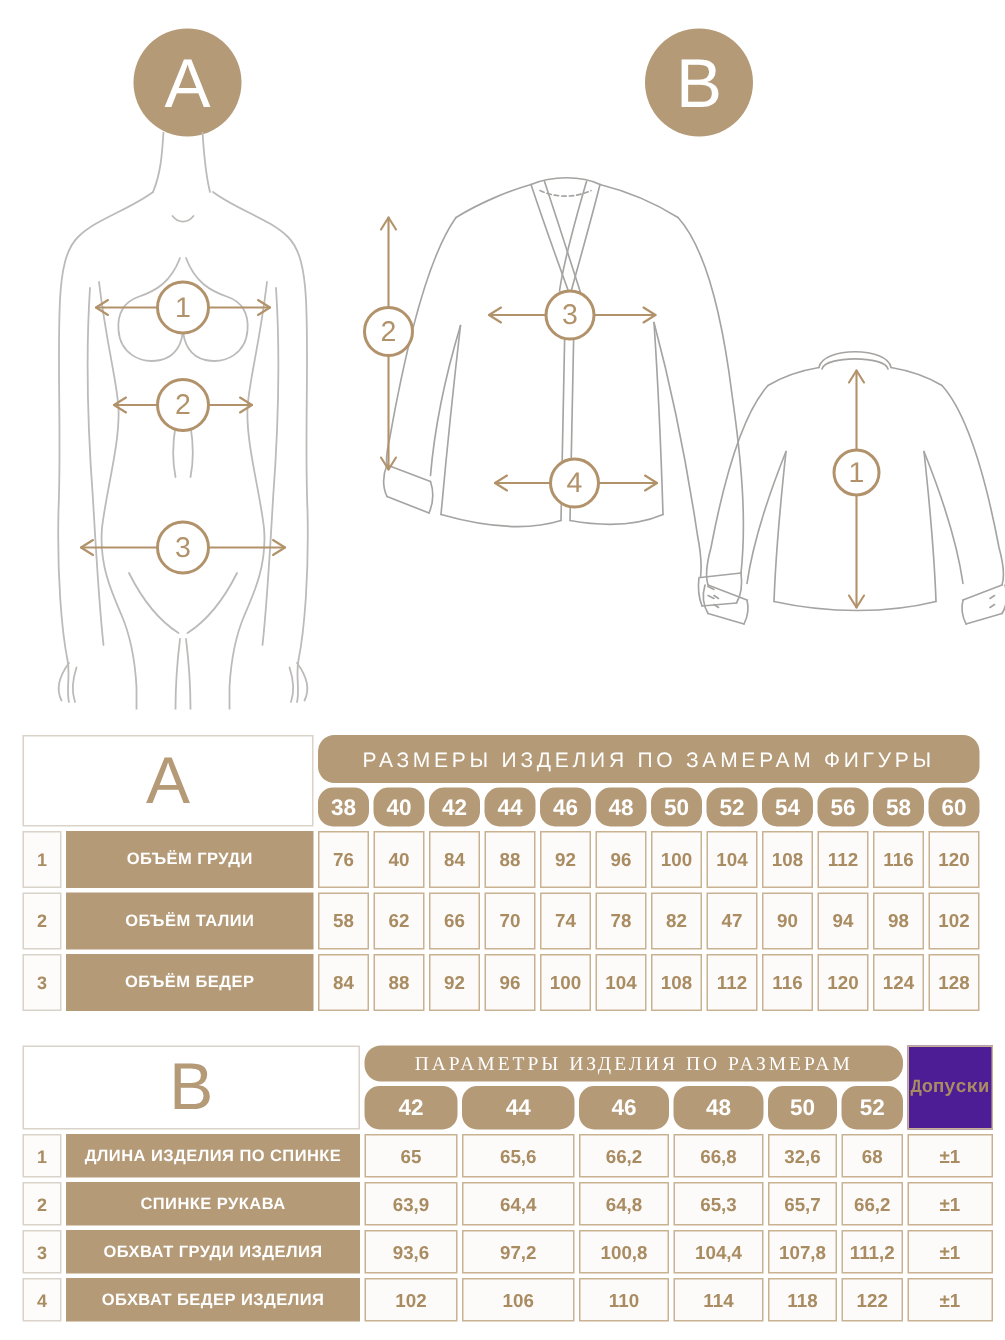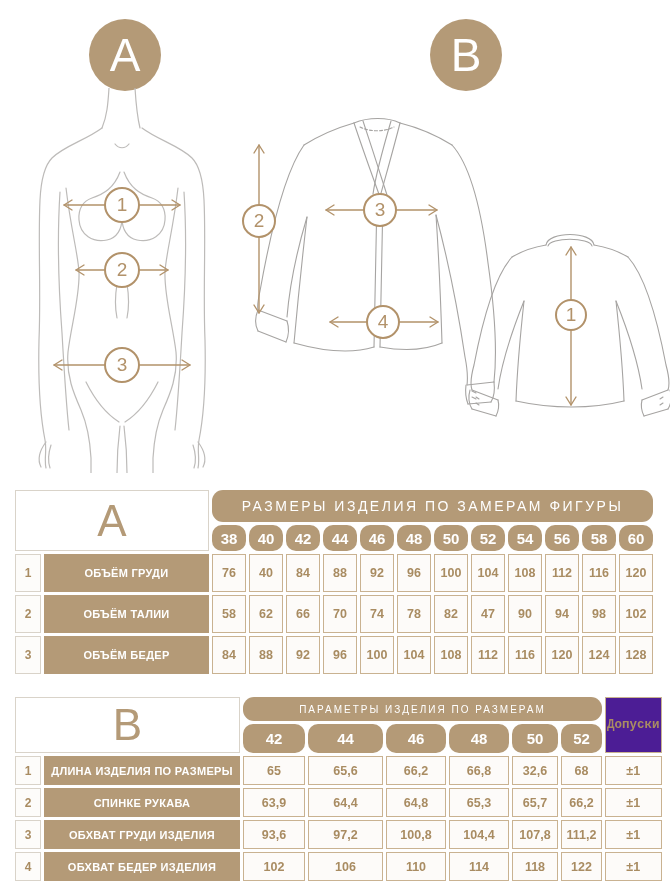--- a/index.html
+++ b/index.html
@@ -63,21 +63,21 @@
   }
   td.tolhead{
     background:#4c1d95;border:1px solid var(--cell-border);
     color:var(--tan-dark);font-weight:bold;font-size:12.5px;font-family:Liberation Mono, monospace;
   }
   #table-a{left:12px;top:487px;}
   #table-b{left:12px;top:694px;}
   #table-a tr.hdr1 td{height:30px;}
   #table-a tr.hdr2 td{height:24px;}
   #table-a tr.body td{height:34px;}
-  #table-b td.title{font-size:10px;letter-spacing:2px;}
+  #table-b td.title{font-size:13px;letter-spacing:2px;font-family:Liberation Serif, serif;}
   #table-b tr.hdr1 td{height:22px;}
   #table-b tr.hdr2 td{height:27px;}
   #table-b tr.body td{height:25px;}
 </style>
 </head>
 <body>
 
 <div class="badge" id="badge-a">A</div>
 <div class="badge" id="badge-b">B</div>
 
@@ -325,21 +325,21 @@
   <tr class="hdr2">
     <td class="size">42</td>
     <td class="size">44</td>
     <td class="size">46</td>
     <td class="size">48</td>
     <td class="size">50</td>
     <td class="size">52</td>
   </tr>
   <tr class="body">
     <td class="num">1</td>
-    <td class="lbl">ДЛИНА ИЗДЕЛИЯ ПО РАЗМЕРЫ</td>
+    <td class="lbl">ДЛИНА ИЗДЕЛИЯ ПО СПИНКЕ</td>
     <td class="val">65</td>
     <td class="val">65,6</td>
     <td class="val">66,2</td>
     <td class="val">66,8</td>
     <td class="val">32,6</td>
     <td class="val">68</td>
     <td class="val">±1</td>
   </tr>
   <tr class="body">
     <td class="num">2</td>

